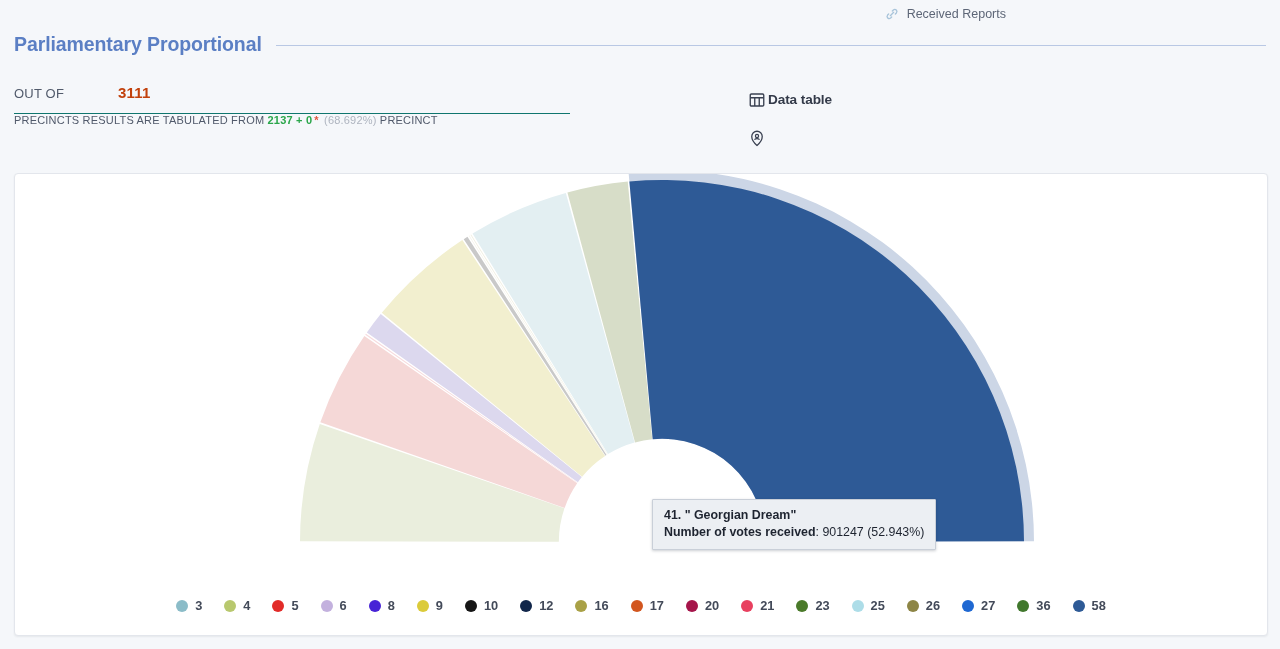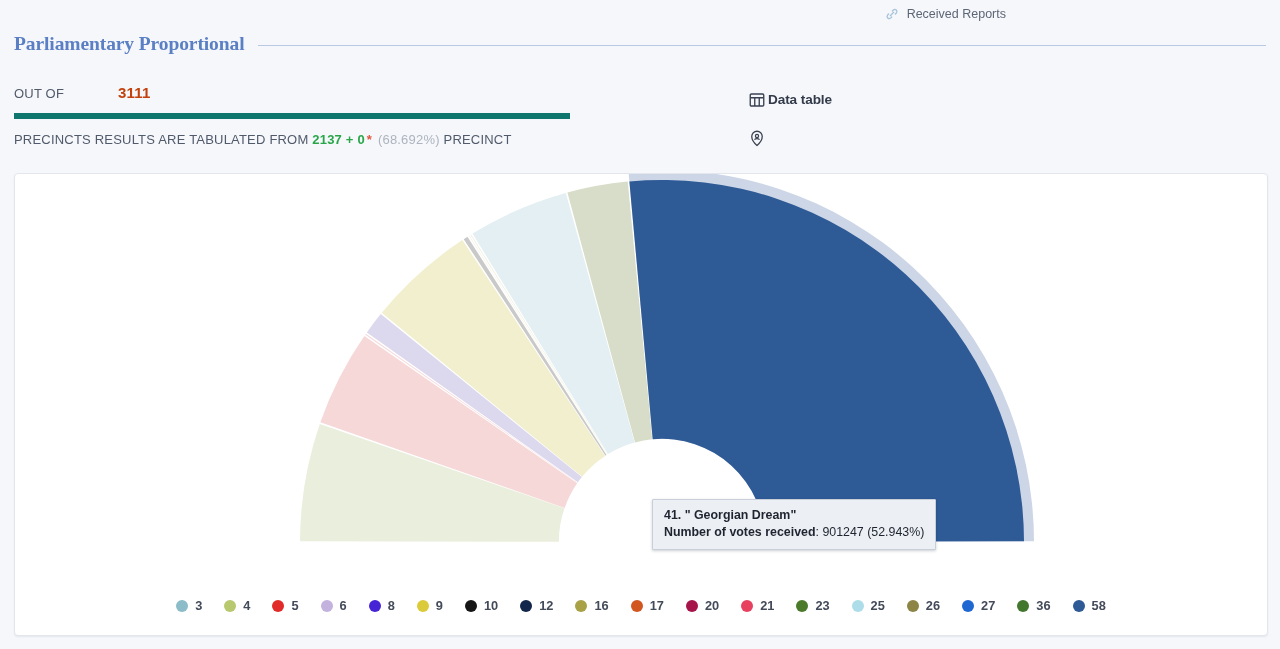--- a/index.html
+++ b/index.html
@@ -48,21 +48,20 @@
     height: 30px;
     display: flex;
     align-items: center;
   }
   .page-title {
     font-size: 19.5px;
     font-weight: bold;
     color: #5b7fc4;
     letter-spacing: -0.1px;
     white-space: nowrap;
-    font-family: Liberation Serif, serif;
   }
   .title-rule {
     flex: 1 1 auto;
     height: 1px;
     background: #b9c8e4;
     margin-left: 14px;
     margin-top: 2px;
   }
 
   
@@ -72,34 +71,33 @@
     left: 14px;
     width: 556px;
   }
   .stat-line-1 {
     display: flex;
     align-items: baseline;
     font-size: 13px;
     letter-spacing: 0.2px;
     color: #515a6b;
     padding-bottom: 12px;
-    border-bottom: 6px solid #0f766e;
+    border-bottom: 1px solid #0f766e;
   }
   .stat-label {
     min-width: 104px;
     text-transform: uppercase;
   }
   .stat-value-green {
     color: #c2410c;
     font-weight: bold;
     font-size: 15px;
   }
   .stat-line-2 {
-    margin-top: 13px;
-    font-size: 13px;
+    font-size: 11px;
     letter-spacing: 0.2px;
     color: #515a6b;
     white-space: nowrap;
   }
   .stat-line-2 .green {
     color: #2aa64a;
     font-weight: bold;
   }
   .stat-line-2 .asterisk {
     color: #e0563f;

